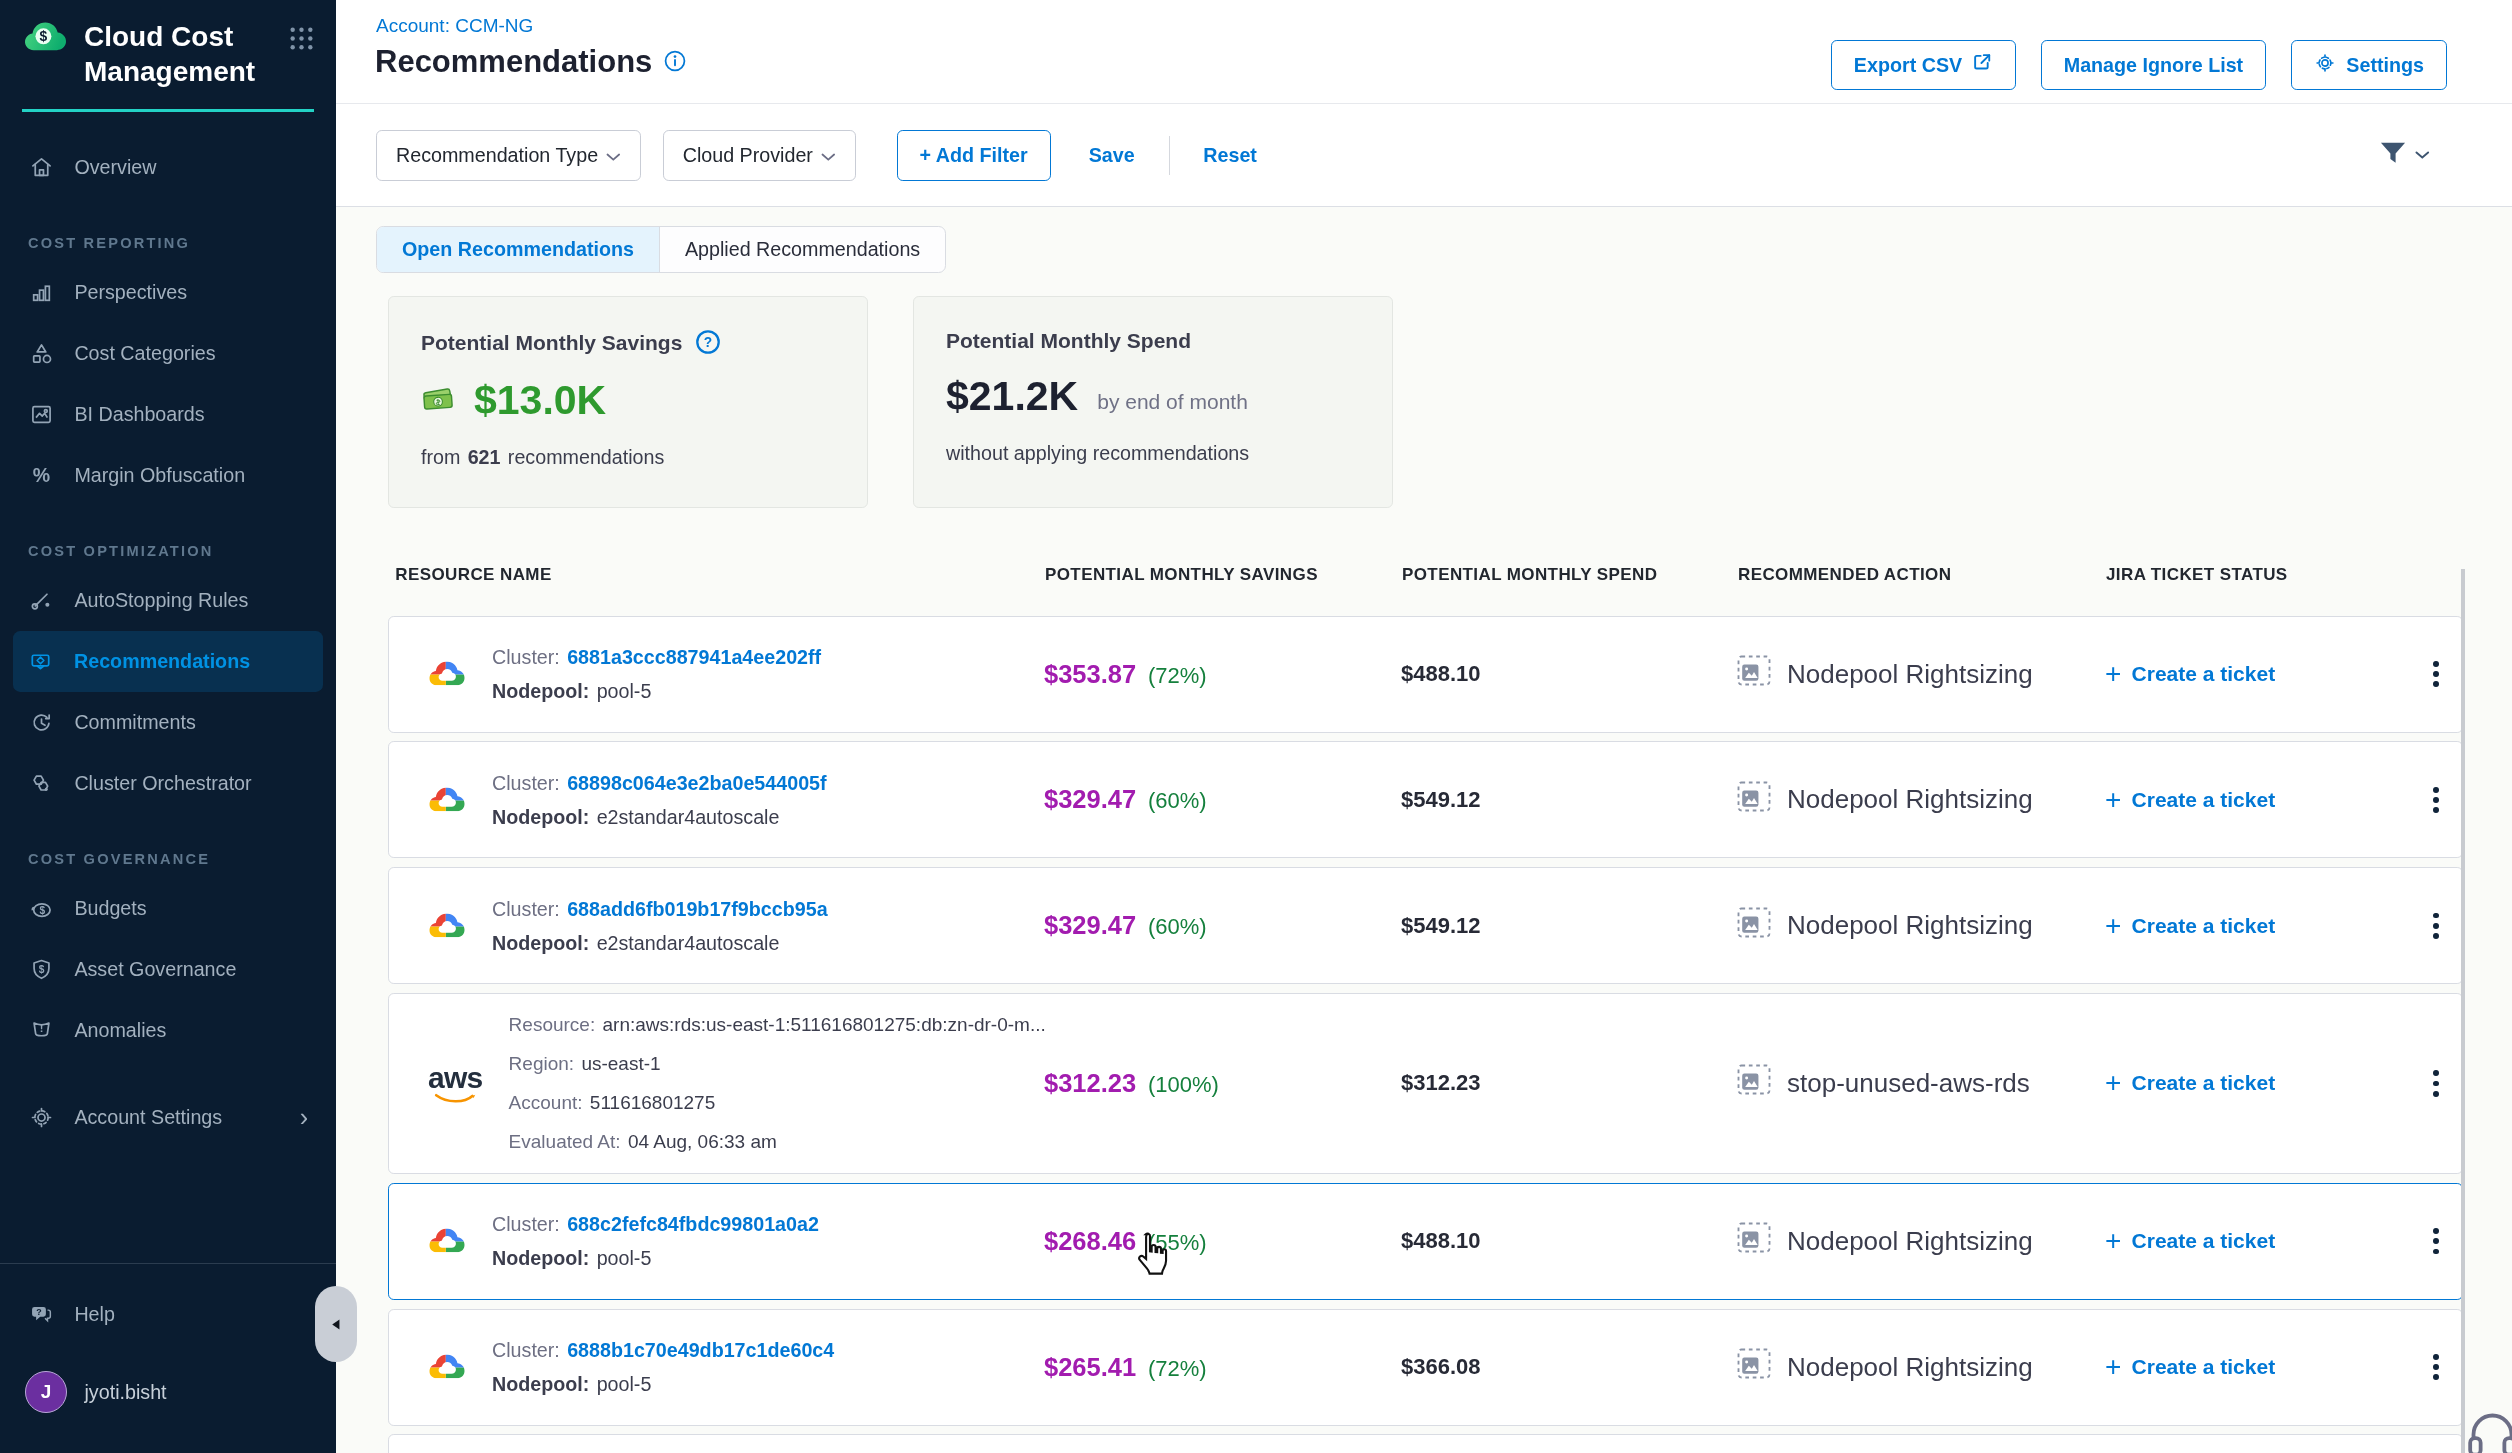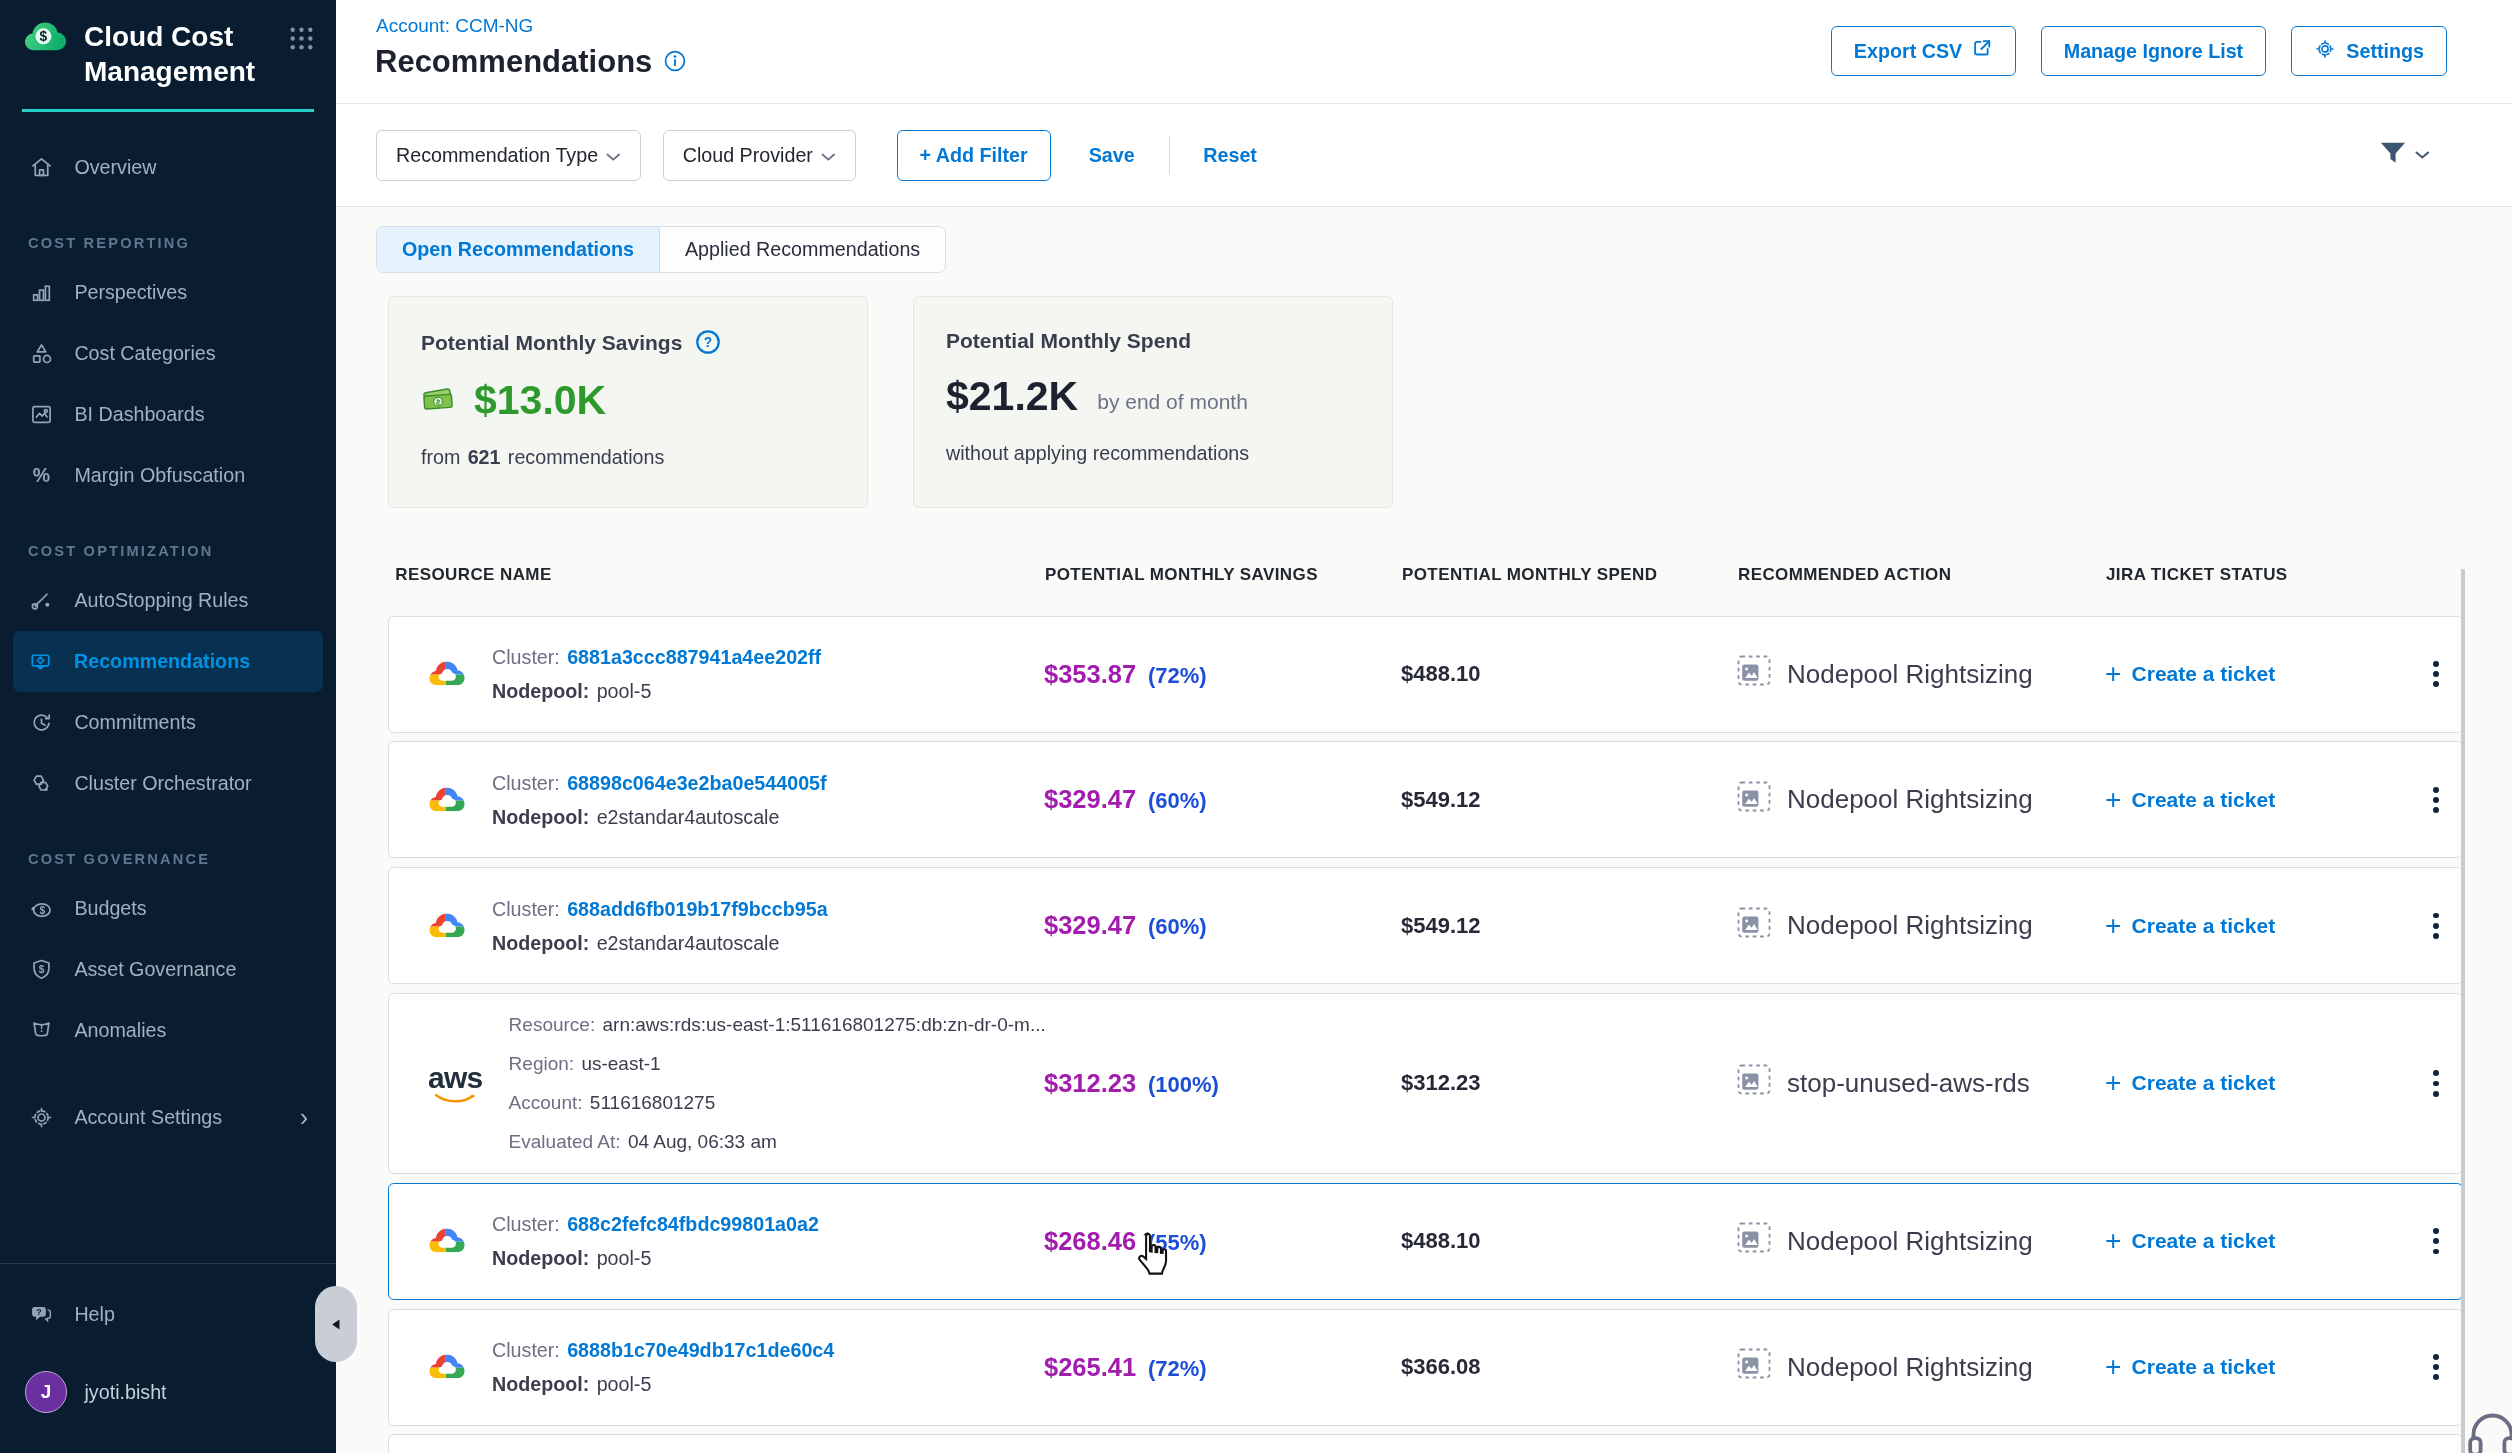--- a/index.html
+++ b/index.html
@@ -33,21 +33,21 @@
   .collapse-handle { position:absolute; left:315px; top:1286px; width:42px; height:76px;
                      background:#c9ced6; border-radius:22px; display:flex; align-items:center;
                      justify-content:center; z-index:40; cursor:pointer; }
 
   
   .main { position:absolute; left:336px; top:0; right:0; bottom:0; background:#fafbf8; }
   .topbar { height:104px; background:#fff; border-bottom:0.7px solid #e7e9ed; position:relative; }
   .account-link { position:absolute; left:40px; top:14.6px; font-size:19px; color:#0278d5; cursor:pointer; }
   .page-title-row { position:absolute; left:39px; top:44px; display:flex; gap:11.7px; align-items:center; }
   .page-title { font-size:31px; font-weight:bold; color:#1d2130; }
-  .topbar-buttons { position:absolute; right:65px; top:26px; display:flex; gap:25px; }
+  .topbar-buttons { position:absolute; right:65px; top:40px; display:flex; gap:25px; }
   .btn-outline { height:50px; border:1.5px solid #0278d5; border-radius:5.8px; background:#fff;
                  color:#0278d5; font-size:19.7px; font-weight:bold; display:flex; align-items:center;
                  gap:10.2px; padding:0 22px; cursor:pointer; white-space:nowrap; }
 
   .filterbar { height:103px; background:#fff; border-bottom:0.7px solid #dcdfe5; display:flex;
                align-items:center; padding:0 40px; position:relative; }
   .dropdown { height:51px; border:0.7px solid #c9cdd6; border-radius:5.8px; background:#fff;
               display:flex; align-items:center; gap:8px; padding:0 19px; font-size:19.7px;
               color:#22272f; margin-right:22px; cursor:pointer; }
   .add-filter { height:51px; border:1.5px solid #0278d5; border-radius:5.8px; background:#fff;
@@ -90,21 +90,21 @@
   .cell.resource { display:flex; align-items:center; gap:26px; padding-left:39px; }
   .provider { flex:none; display:flex; flex-direction:column; align-items:center; }
   .res-line { display:flex; gap:7.3px; font-size:19.7px; line-height:34px; white-space:nowrap; }
   .res-line.aws-line { font-size:19px; line-height:39px; }
   .res-label { color:#6d6f83; }
   .res-link { color:#0278d5; font-weight:bold; text-decoration:none; }
   .res-label2 { color:#3b3d4d; font-weight:bold; }
   .res-value { color:#3b3d4d; }
   .cell.savings { display:flex; align-items:baseline; gap:11.7px; }
   .savings-amt { font-size:25.5px; font-weight:bold; color:#a21caf; }
-  .savings-pct { font-size:22px; color:#1d4ed8;font-weight:bold; }
+  .savings-pct { font-size:22px; color:#15803d; }
   .cell.spend { font-size:22px; font-weight:bold; color:#272a36; }
   .cell.action { display:flex; align-items:center; gap:16px; font-size:26px; color:#3b3d4d; }
   .cell.jira { display:flex; align-items:center; gap:10.2px; color:#0278d5; }
   .jira-plus { font-size:28px; line-height:1; font-weight:normal; }
   .jira-label { font-size:21px; font-weight:bold; }
   .cell.kebab { display:flex; justify-content:center; cursor:pointer; }
   .dots i { display:block; width:5.8px; height:5.8px; border-radius:50%; background:#10243a; margin:4.4px 0; }
 
   .scrollbar { position:absolute; right:47px; top:362px; bottom:0; width:3.6px; background:#c8cbd0; }
   .cursor { position:absolute; left:1132px; top:1231px; z-index:60; pointer-events:none; }

